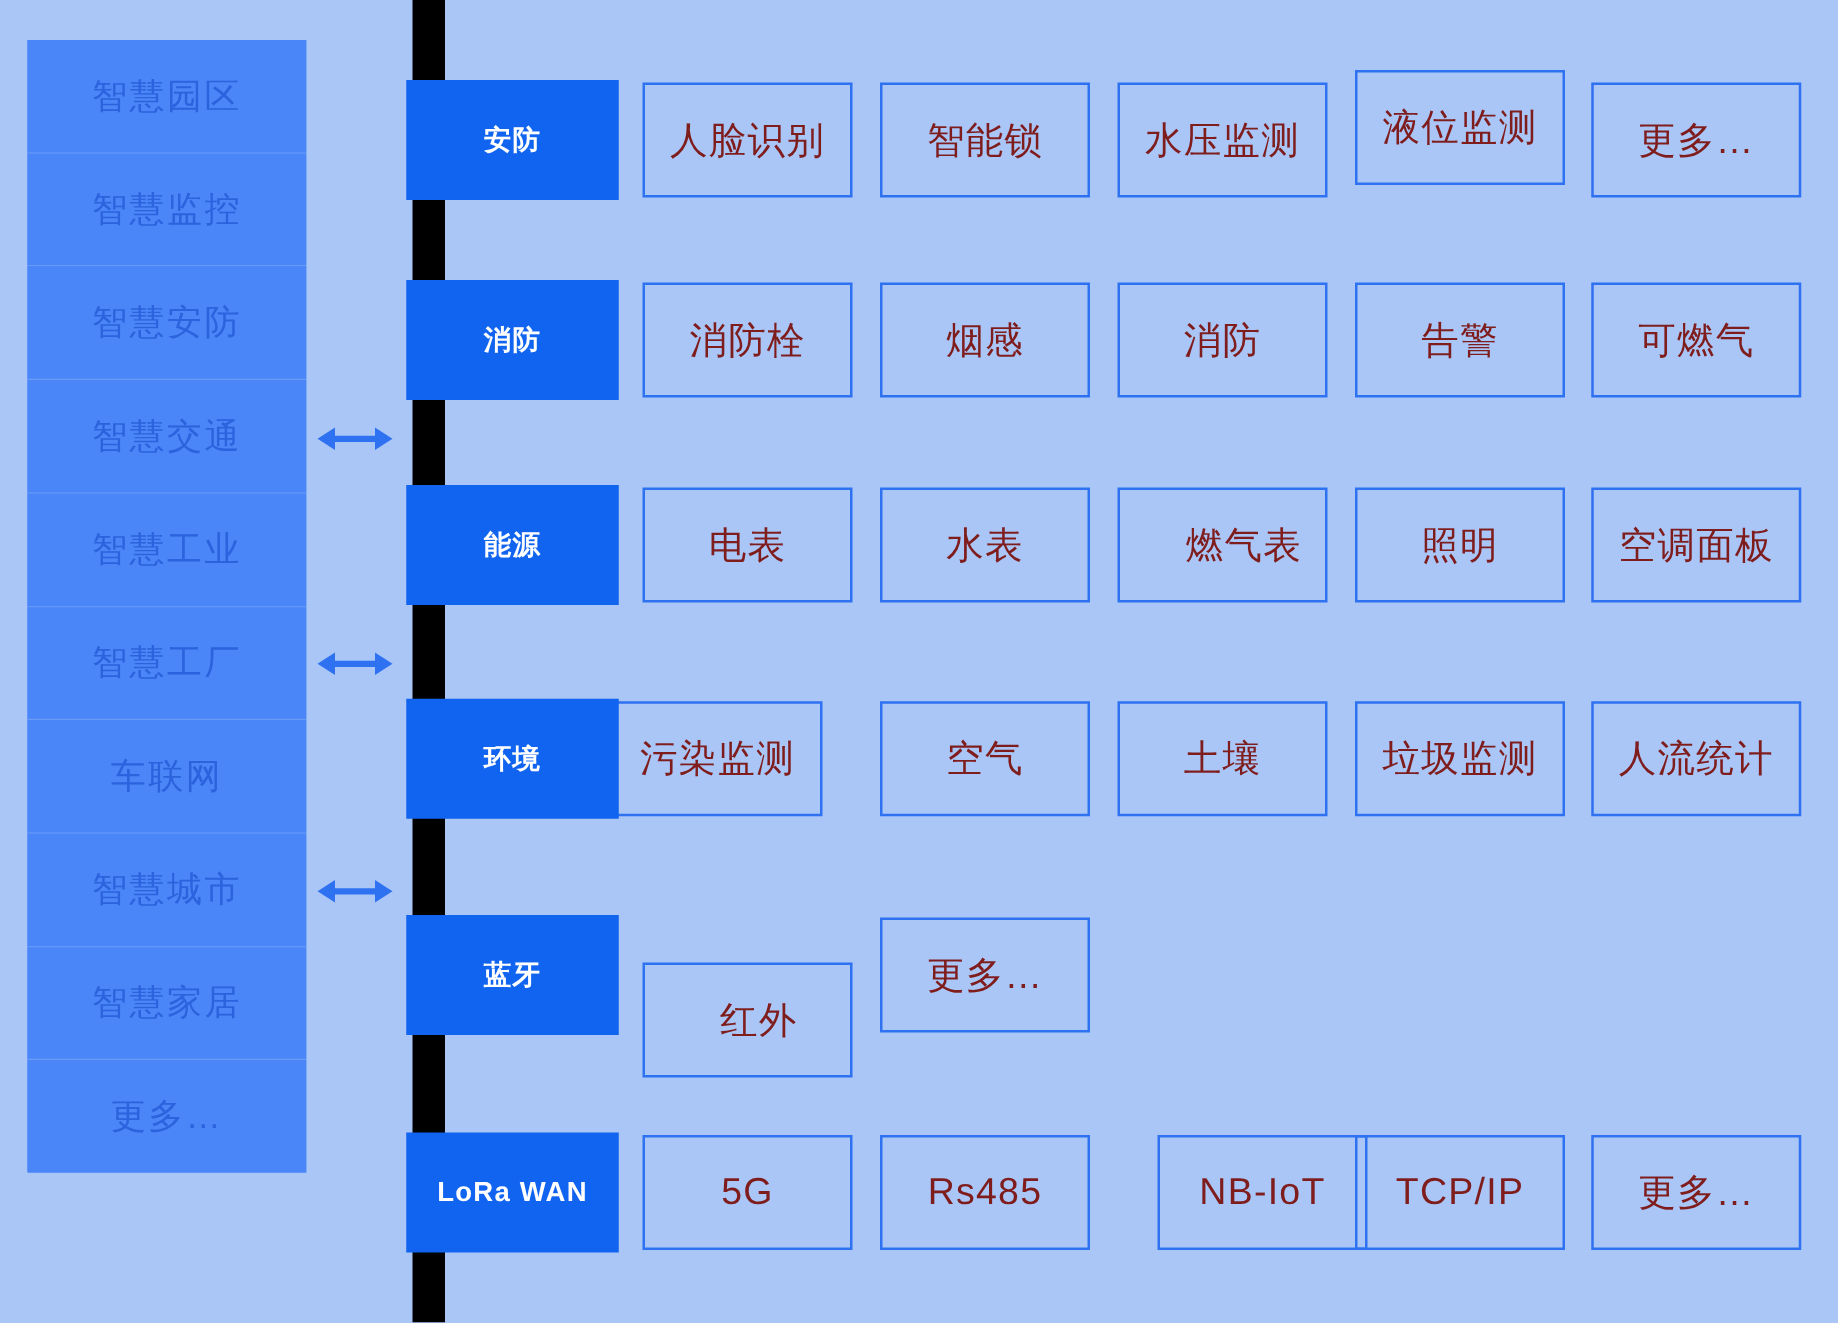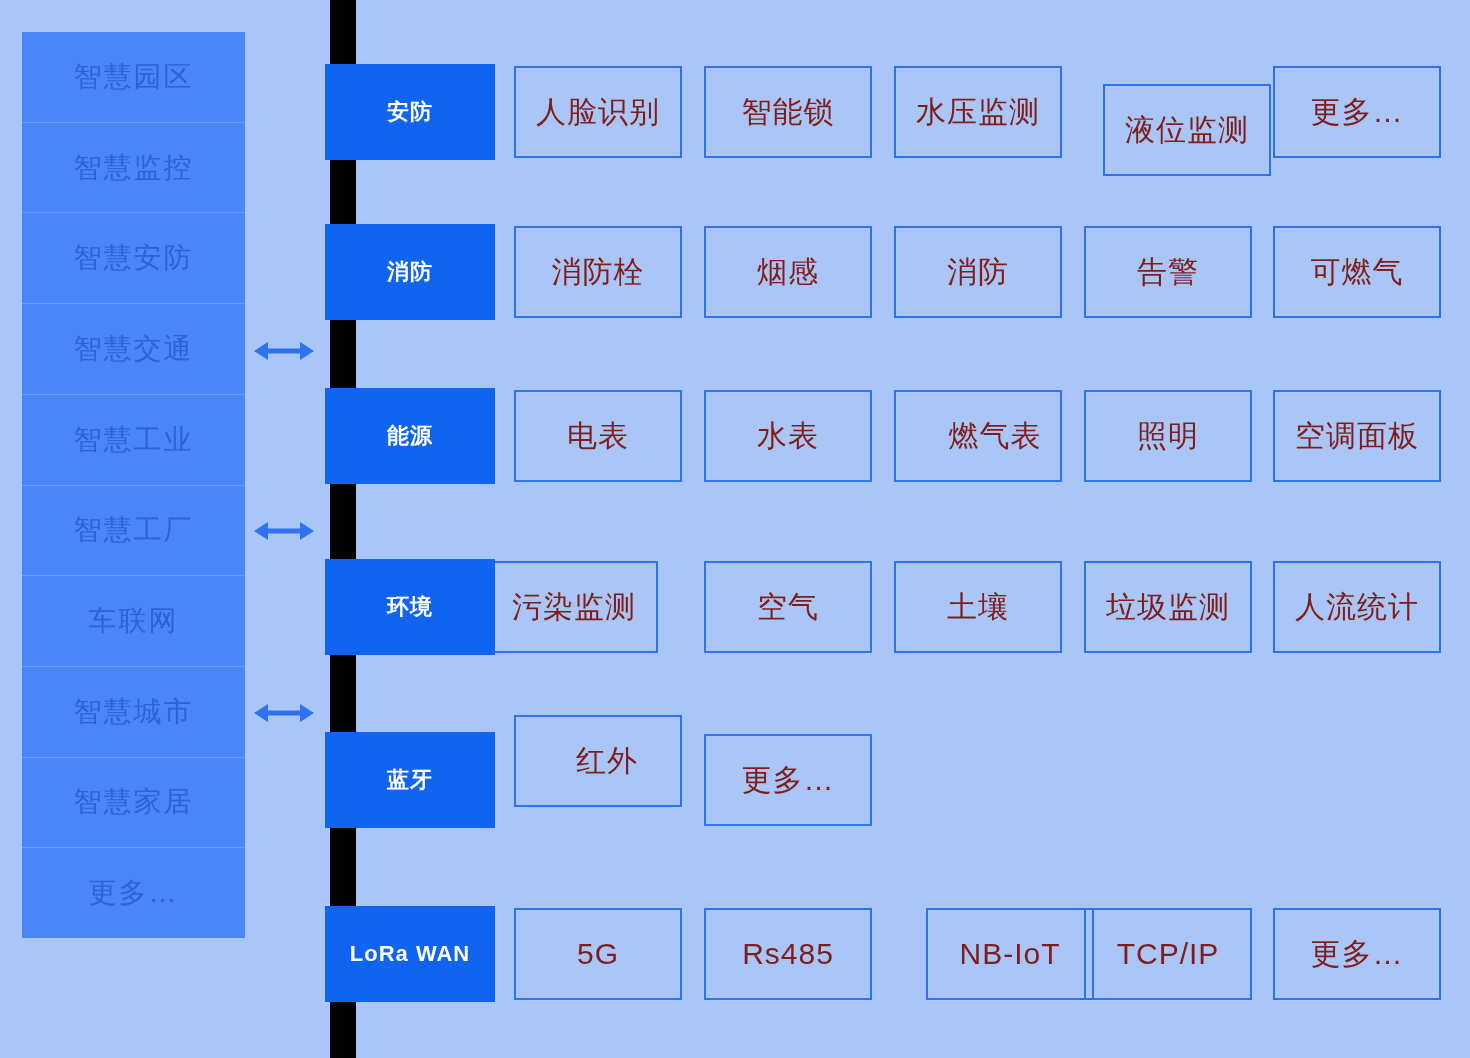--- a/index.html
+++ b/index.html
@@ -111,42 +111,42 @@
           <line x1="14" y1="15" x2="50" y2="15" stroke="#2f72f1" stroke-width="5"></line>
           <polygon points="2,15 16,6 16,24" fill="#2f72f1"></polygon>
           <polygon points="62,15 48,6 48,24" fill="#2f72f1"></polygon>
         </svg></div>
     </div>
   <div id="rows-layer">
       <div class="cat-btn" style="top: 64px;">安防</div>
       <div class="node-box" style="top: 66px; left: 514px;">人脸识别</div>
       <div class="node-box" style="top: 66px; left: 704px;">智能锁</div>
       <div class="node-box" style="top: 66px; left: 894px;">水压监测</div>
-      <div class="node-box" style="top: 84px; left: 1084px; margin-left: 19px;">液位监测</div>
+      <div class="node-box" style="top: 56px; left: 1084px;">液位监测</div>
       <div class="node-box" style="top: 66px; left: 1273px;">更多…</div>
       <div class="cat-btn" style="top: 224px;">消防</div>
       <div class="node-box" style="top: 226px; left: 514px;">消防栓</div>
       <div class="node-box" style="top: 226px; left: 704px;">烟感</div>
       <div class="node-box" style="top: 226px; left: 894px;">消防</div>
       <div class="node-box" style="top: 226px; left: 1084px;">告警</div>
       <div class="node-box" style="top: 226px; left: 1273px;">可燃气</div>
       <div class="cat-btn" style="top: 388px;">能源</div>
       <div class="node-box" style="top: 390px; left: 514px;">电表</div>
       <div class="node-box" style="top: 390px; left: 704px;">水表</div>
       <div class="node-box" style="top: 390px; left: 894px; padding-left: 34px;">燃气表</div>
       <div class="node-box" style="top: 390px; left: 1084px;">照明</div>
       <div class="node-box" style="top: 390px; left: 1273px;">空调面板</div>
       <div class="cat-btn" style="top: 559px;">环境</div>
       <div class="node-box" style="top: 561px; left: 490px;">污染监测</div>
       <div class="node-box" style="top: 561px; left: 704px;">空气</div>
       <div class="node-box" style="top: 561px; left: 894px;">土壤</div>
       <div class="node-box" style="top: 561px; left: 1084px;">垃圾监测</div>
       <div class="node-box" style="top: 561px; left: 1273px;">人流统计</div>
       <div class="cat-btn" style="top: 732px;">蓝牙</div>
-      <div class="node-box" style="top: 715px; left: 514px; padding-left: 18px;">红外</div>
+      <div class="node-box" style="top: 770px; left: 514px; padding-left: 18px;">红外</div>
       <div class="node-box" style="top: 734px; left: 704px;">更多…</div>
       <div class="cat-btn" style="top: 906px;">LoRa WAN</div>
       <div class="node-box" style="top: 908px; left: 514px;">5G</div>
       <div class="node-box" style="top: 908px; left: 704px;">Rs485</div>
       <div class="node-box" style="top: 908px; left: 894px; margin-left: 32px;">NB-IoT</div>
       <div class="node-box" style="top: 908px; left: 1084px;">TCP/IP</div>
       <div class="node-box" style="top: 908px; left: 1273px;">更多…</div>
     </div>
 </div>
 

